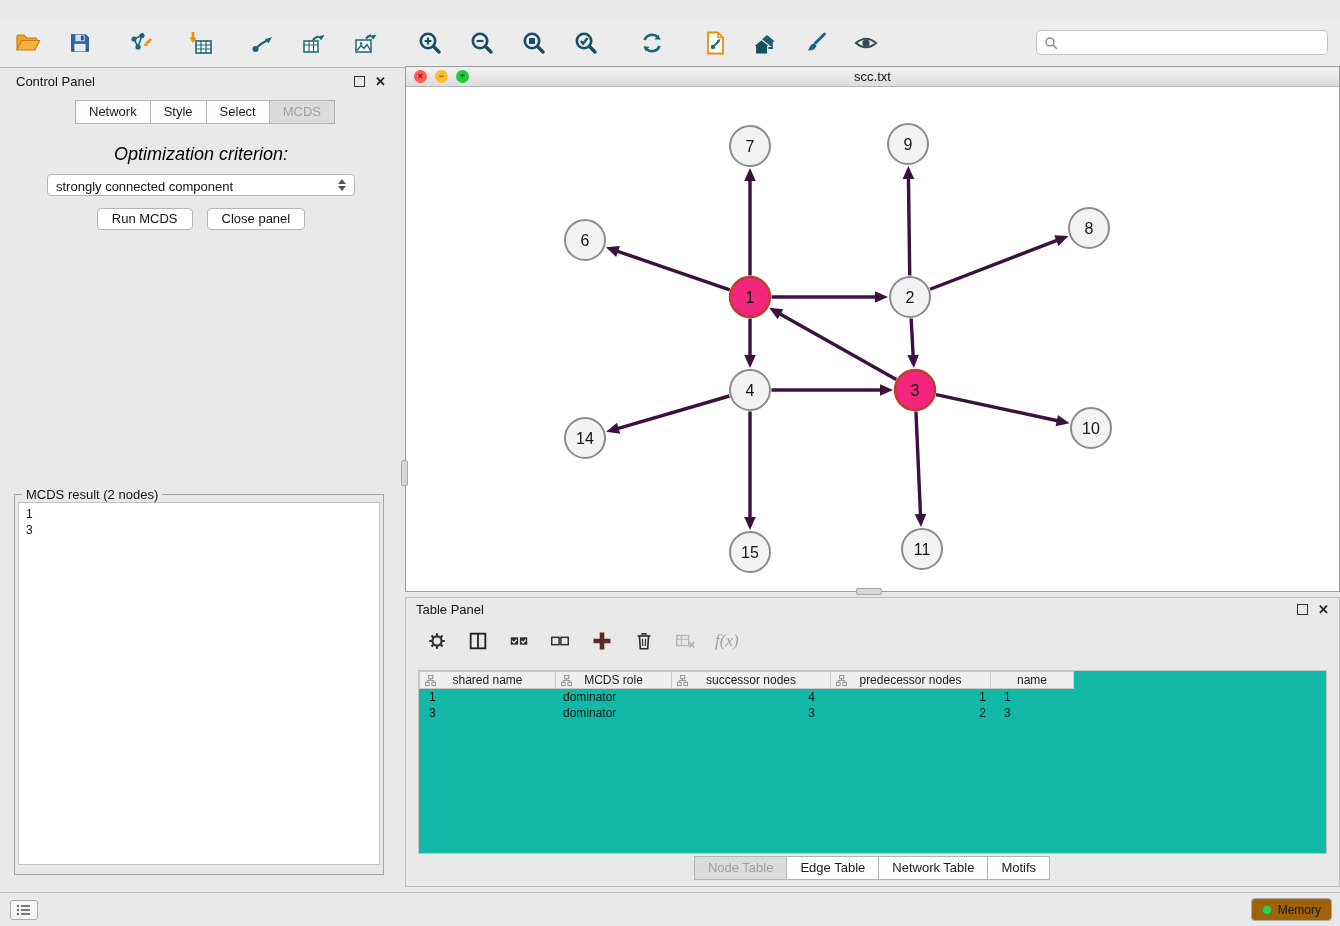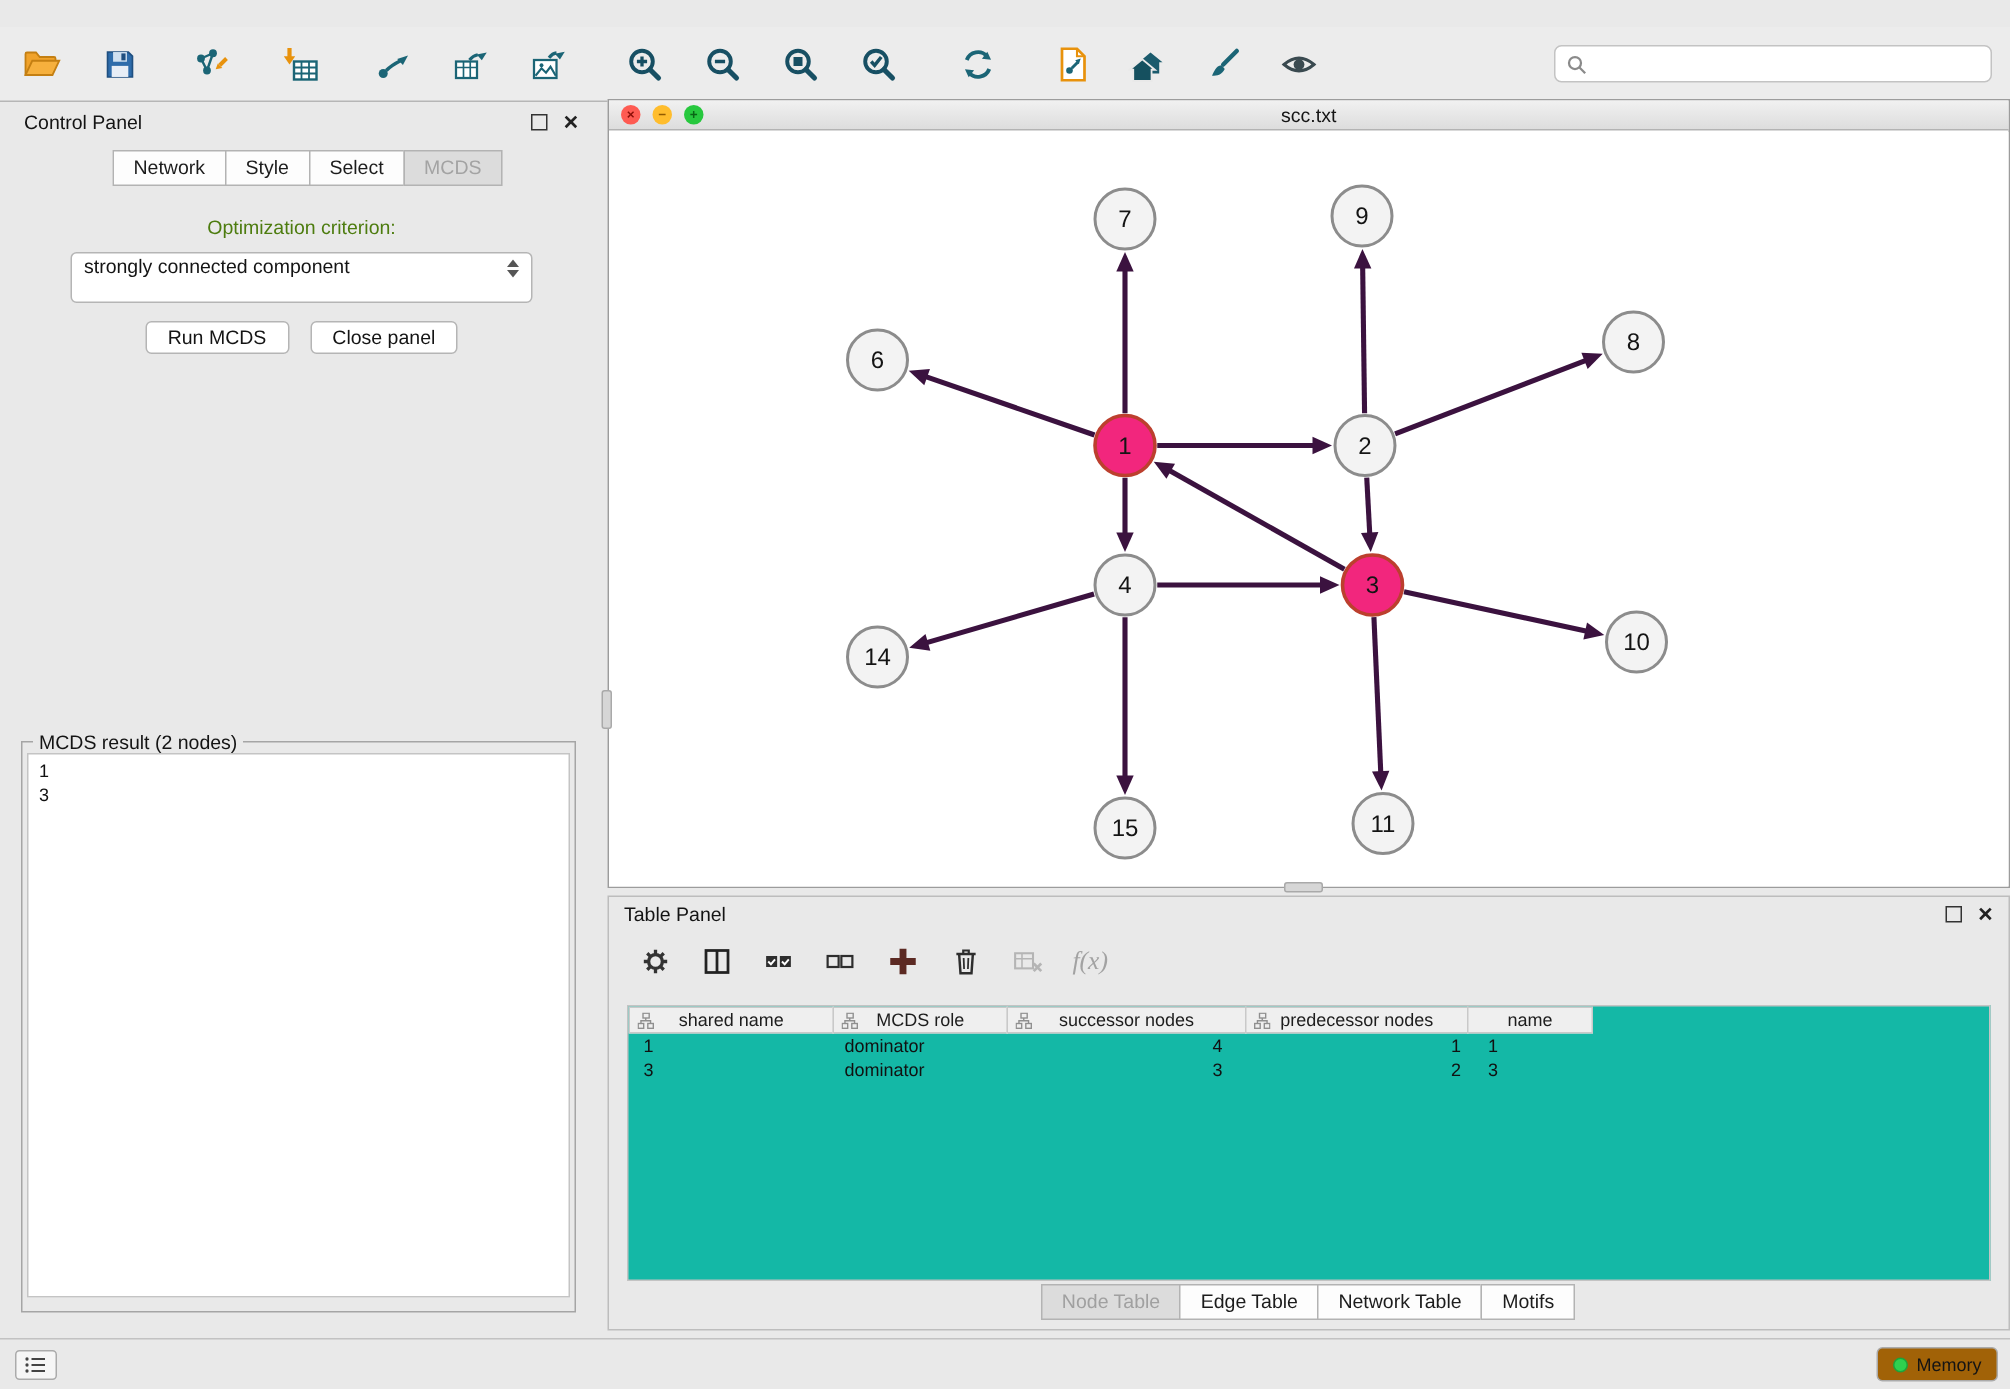--- a/index.html
+++ b/index.html
@@ -28,23 +28,23 @@
   .float-btn { width:11px; height:11px; border:1.6px solid #333; background:transparent; margin-right:10px; cursor:pointer; }
   .close-btn { border:none; background:transparent; font-size:13px; font-weight:bold; color:#222; cursor:pointer; line-height:11px; }
 
   
   #control-panel { position:absolute; left:6px; top:70px; width:390px; height:816px; background:#e9e9e9; }
   .cp-tabs { display:flex; margin:8px 0 0 70px; }
   .cp-tab { border:1px solid #b3b3b3; background:#fdfdfd; color:#1c1c1c; font-size:13px;
             padding:3px 13px 4px; margin-left:-1px; cursor:pointer; }
   .cp-tab.active { background:#dcdcdc; color:#a3a3a3; }
   .cp-content { text-align:center; padding-top:20px; }
-  .opt-label { font-size:13px; color:#4d7c0f; }
+  .opt-label { font-size:18px; color:#000000;font-style:italic; }
   .cp-select { width:308px; height:22px; margin:9px auto 0; background:#fff; border:1px solid #b5b5b5;
-               border-radius:4px; display:flex; align-items:flex-end; padding:16px 8px; font-size:13px;
+               border-radius:4px; display:flex; align-items:flex-start; padding:4px 8px; font-size:13px;
                color:#141414; cursor:pointer; position:relative; }
   .cp-select .sel-arrows { margin-left:auto; display:flex; flex-direction:column; gap:2px; }
   .tri-up { width:0; height:0; border-left:4px solid transparent; border-right:4px solid transparent; border-bottom:5px solid #555; }
   .tri-down { width:0; height:0; border-left:4px solid transparent; border-right:4px solid transparent; border-top:5px solid #555; }
   .cp-buttons { display:flex; justify-content:center; gap:14px; margin-top:12px; }
   .mac-btn { background:#fff; border:1px solid #b5b5b5; border-radius:4px; font-size:13px; color:#141414;
              padding:2px 14px 3px; cursor:pointer; font-family:"Liberation Sans",sans-serif; }
   .result-box { position:absolute; left:8px; right:12px; top:424px; bottom:11px;
                 border:1px solid #a5a5a5; padding:7px 3px 9px; }
   .result-legend { position:absolute; top:-8px; left:7px; background:#e9e9e9; padding:0 4px;
@@ -84,21 +84,21 @@
   .t-area { position:absolute; left:12px; right:12px; top:72px; height:184px; background:#14b8a6; border:1px solid #c3c3c3; overflow:hidden; }
   .t-head { display:flex; }
   .th { height:18px; background:#efefef; border:1px solid #c9c9c9; margin-left:-1px; display:flex;
         align-items:center; justify-content:center; font-size:12px; color:#1d1d1d; position:relative; cursor:pointer; }
   .th:first-child{ margin-left:0; }
   .th svg { position:absolute; left:5px; top:3px; }
   .t-row { display:flex; height:16px; font-size:12px; color:#111; cursor:default; }
   .td { display:flex; align-items:center; }
   .c0{width:137px; padding-left:10px;} .c1{width:117px; padding-left:7px;text-align:right;}
   .c2{width:160px; justify-content:flex-end; padding-right:18px;}
-  .c3{width:149px; justify-content:flex-end; padding-right:8px;}
+  .c3{width:161px; justify-content:flex-end; padding-right:8px;}
   .c4{width:84px; padding-left:10px;}
   .t-head .c0,.t-head .c1,.t-head .c2,.t-head .c3,.t-head .c4 { padding:0; justify-content:center; }
   .tp-tabs { position:absolute; left:0; right:0; bottom:6px; display:flex; justify-content:center; }
   .tp-tab { border:1px solid #b3b3b3; background:#fdfdfd; color:#1c1c1c; font-size:13px;
             padding:3px 13px 4px; margin-left:-1px; cursor:pointer; }
   .tp-tab.active { background:#dcdcdc; color:#a0a0a0; }
 
   
   #status-bar { position:absolute; left:0; right:0; top:892px; height:34px; background:#e9e9e9; border-top:1px solid #c2c2c2; }
   .status-left-btn { position:absolute; left:10px; top:7px; width:28px; height:20px; background:#f6f6f6;

